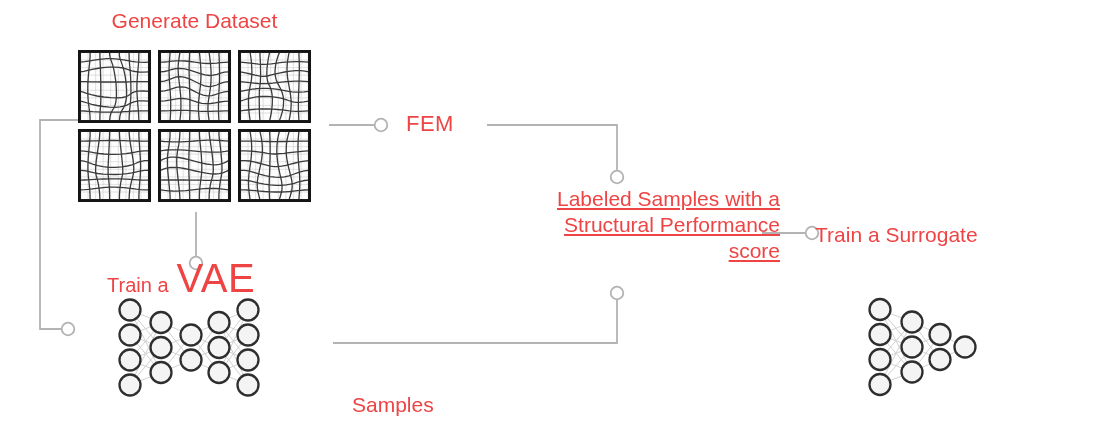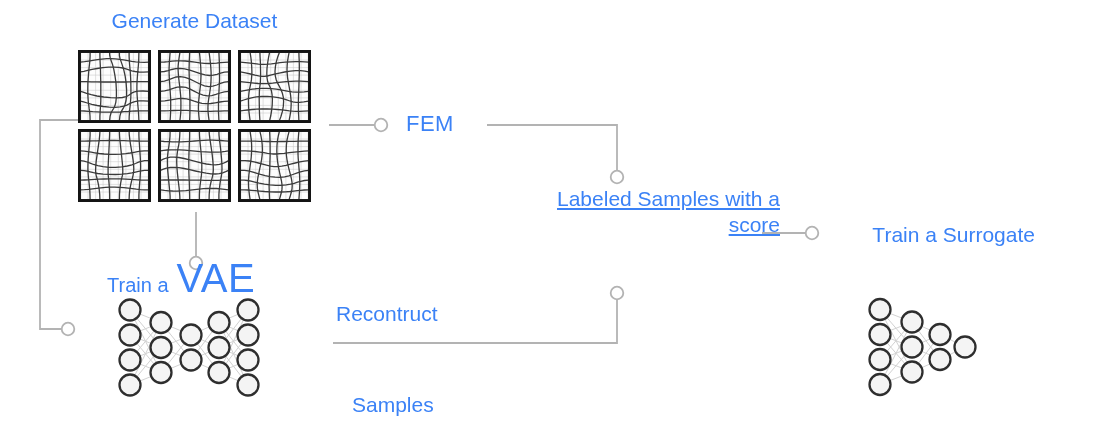--- a/index.html
+++ b/index.html
@@ -1,35 +1,35 @@
 <!DOCTYPE html>
 <html><head>
 <meta charset="utf-8">
 <style>
   html,body{margin:0;padding:0;background:#ffffff;}
   .canvas{
     position:relative;
     width:1100px;height:447px;
     background:#ffffff;
     font-family:"Liberation Sans", sans-serif;
-    color:#3b82f6;
+    color:#ef4444;
     overflow:hidden;
   }
   .abs{position:absolute;}
   #connector-overlay{position:absolute;left:0;top:0;width:1100px;height:447px;pointer-events:none;}
   .title{left:78px;top:9px;width:233px;text-align:center;font-size:21px;}
   .dataset-grid{
     left:78px;top:50px;width:233px;height:152px;
     display:grid;grid-template-columns:repeat(3,73px);grid-template-rows:repeat(2,73px);
     column-gap:7px;row-gap:6px;
   }
   .tile{width:73px;height:73px;display:block;background:#fdfdfd;}
   .fem{left:406px;top:111px;font-size:22px;letter-spacing:0.5px;}
   .labeled{left:455px;top:186px;width:325px;text-align:right;font-size:21px;line-height:26px;text-decoration:underline;}
-  .surrogate-label{left:815px;top:222px;width:220px;text-align:right;font-size:21px;line-height:26px;}
+  .surrogate-label{left:815px;top:222px;width:220px;text-align:left;font-size:21px;line-height:26px;}
   .vae-label{left:107px;top:256px;display:flex;align-items:baseline;gap:8px;}
   .vae-label .small{font-size:20px;}
   .vae-label .big{font-size:40px;letter-spacing:0.5px;}
   .recon1{left:336px;top:302px;font-size:21px;}
   .recon2{left:352px;top:350px;font-size:21px;margin-top:43px;}
   #vae-net{left:105px;top:288px;}
   #surrogate-net{left:855px;top:288px;}
 </style>
 </head>
 <body>
@@ -267,33 +267,33 @@
         <path d="M70.6,2.4L70.6,6.7L70.6,10.9L70.6,15.2L70.6,19.4L70.6,23.7L70.6,28.0L70.6,32.2L70.6,36.5L70.6,40.8L70.6,45.0L70.6,49.3L70.6,53.6L70.6,57.8L70.6,62.1L70.6,66.3L70.6,70.6" fill="none" stroke="#3a3a3a" stroke-width="1.3"></path>
         <path d="M2.4,70.6L6.7,70.6L10.9,70.6L15.2,70.6L19.4,70.6L23.7,70.6L28.0,70.6L32.2,70.6L36.5,70.6L40.8,70.6L45.0,70.6L49.3,70.6L53.6,70.6L57.8,70.6L62.1,70.6L66.3,70.6L70.6,70.6" fill="none" stroke="#3a3a3a" stroke-width="1.3"></path>
         <rect x="1.4" y="1.4" width="70.2" height="70.2" fill="none" stroke="#141414" stroke-width="2.8"></rect>
       </svg>
     </div>
 
   <div class="abs fem">FEM</div>
 
   <div class="abs labeled">
     <div>Labeled Samples with a</div>
+    <div>Structural Performance</div>
     <div>score</div>
   </div>
 
   <div class="abs surrogate-label">
     <div>Train a Surrogate</div>
   </div>
 
   <div class="abs vae-label">
     <span class="small">Train a</span>
     <span class="big">VAE</span>
   </div>
 
-  <div class="abs recon1">Recontruct</div>
   <div class="abs recon2">Samples</div>
 
   <svg class="abs" id="vae-net" width="170" height="120" viewBox="0 0 170 120" xmlns="http://www.w3.org/2000/svg">
       <line x1="25" y1="22" x2="56" y2="34.5" stroke="#d2d2d2" stroke-width="1"></line>
       <line x1="25" y1="22" x2="56" y2="59.5" stroke="#d2d2d2" stroke-width="1"></line>
       <line x1="25" y1="22" x2="56" y2="84.5" stroke="#d2d2d2" stroke-width="1"></line>
       <line x1="25" y1="47" x2="56" y2="34.5" stroke="#d2d2d2" stroke-width="1"></line>
       <line x1="25" y1="47" x2="56" y2="59.5" stroke="#d2d2d2" stroke-width="1"></line>
       <line x1="25" y1="47" x2="56" y2="84.5" stroke="#d2d2d2" stroke-width="1"></line>
       <line x1="25" y1="72" x2="56" y2="34.5" stroke="#d2d2d2" stroke-width="1"></line>

